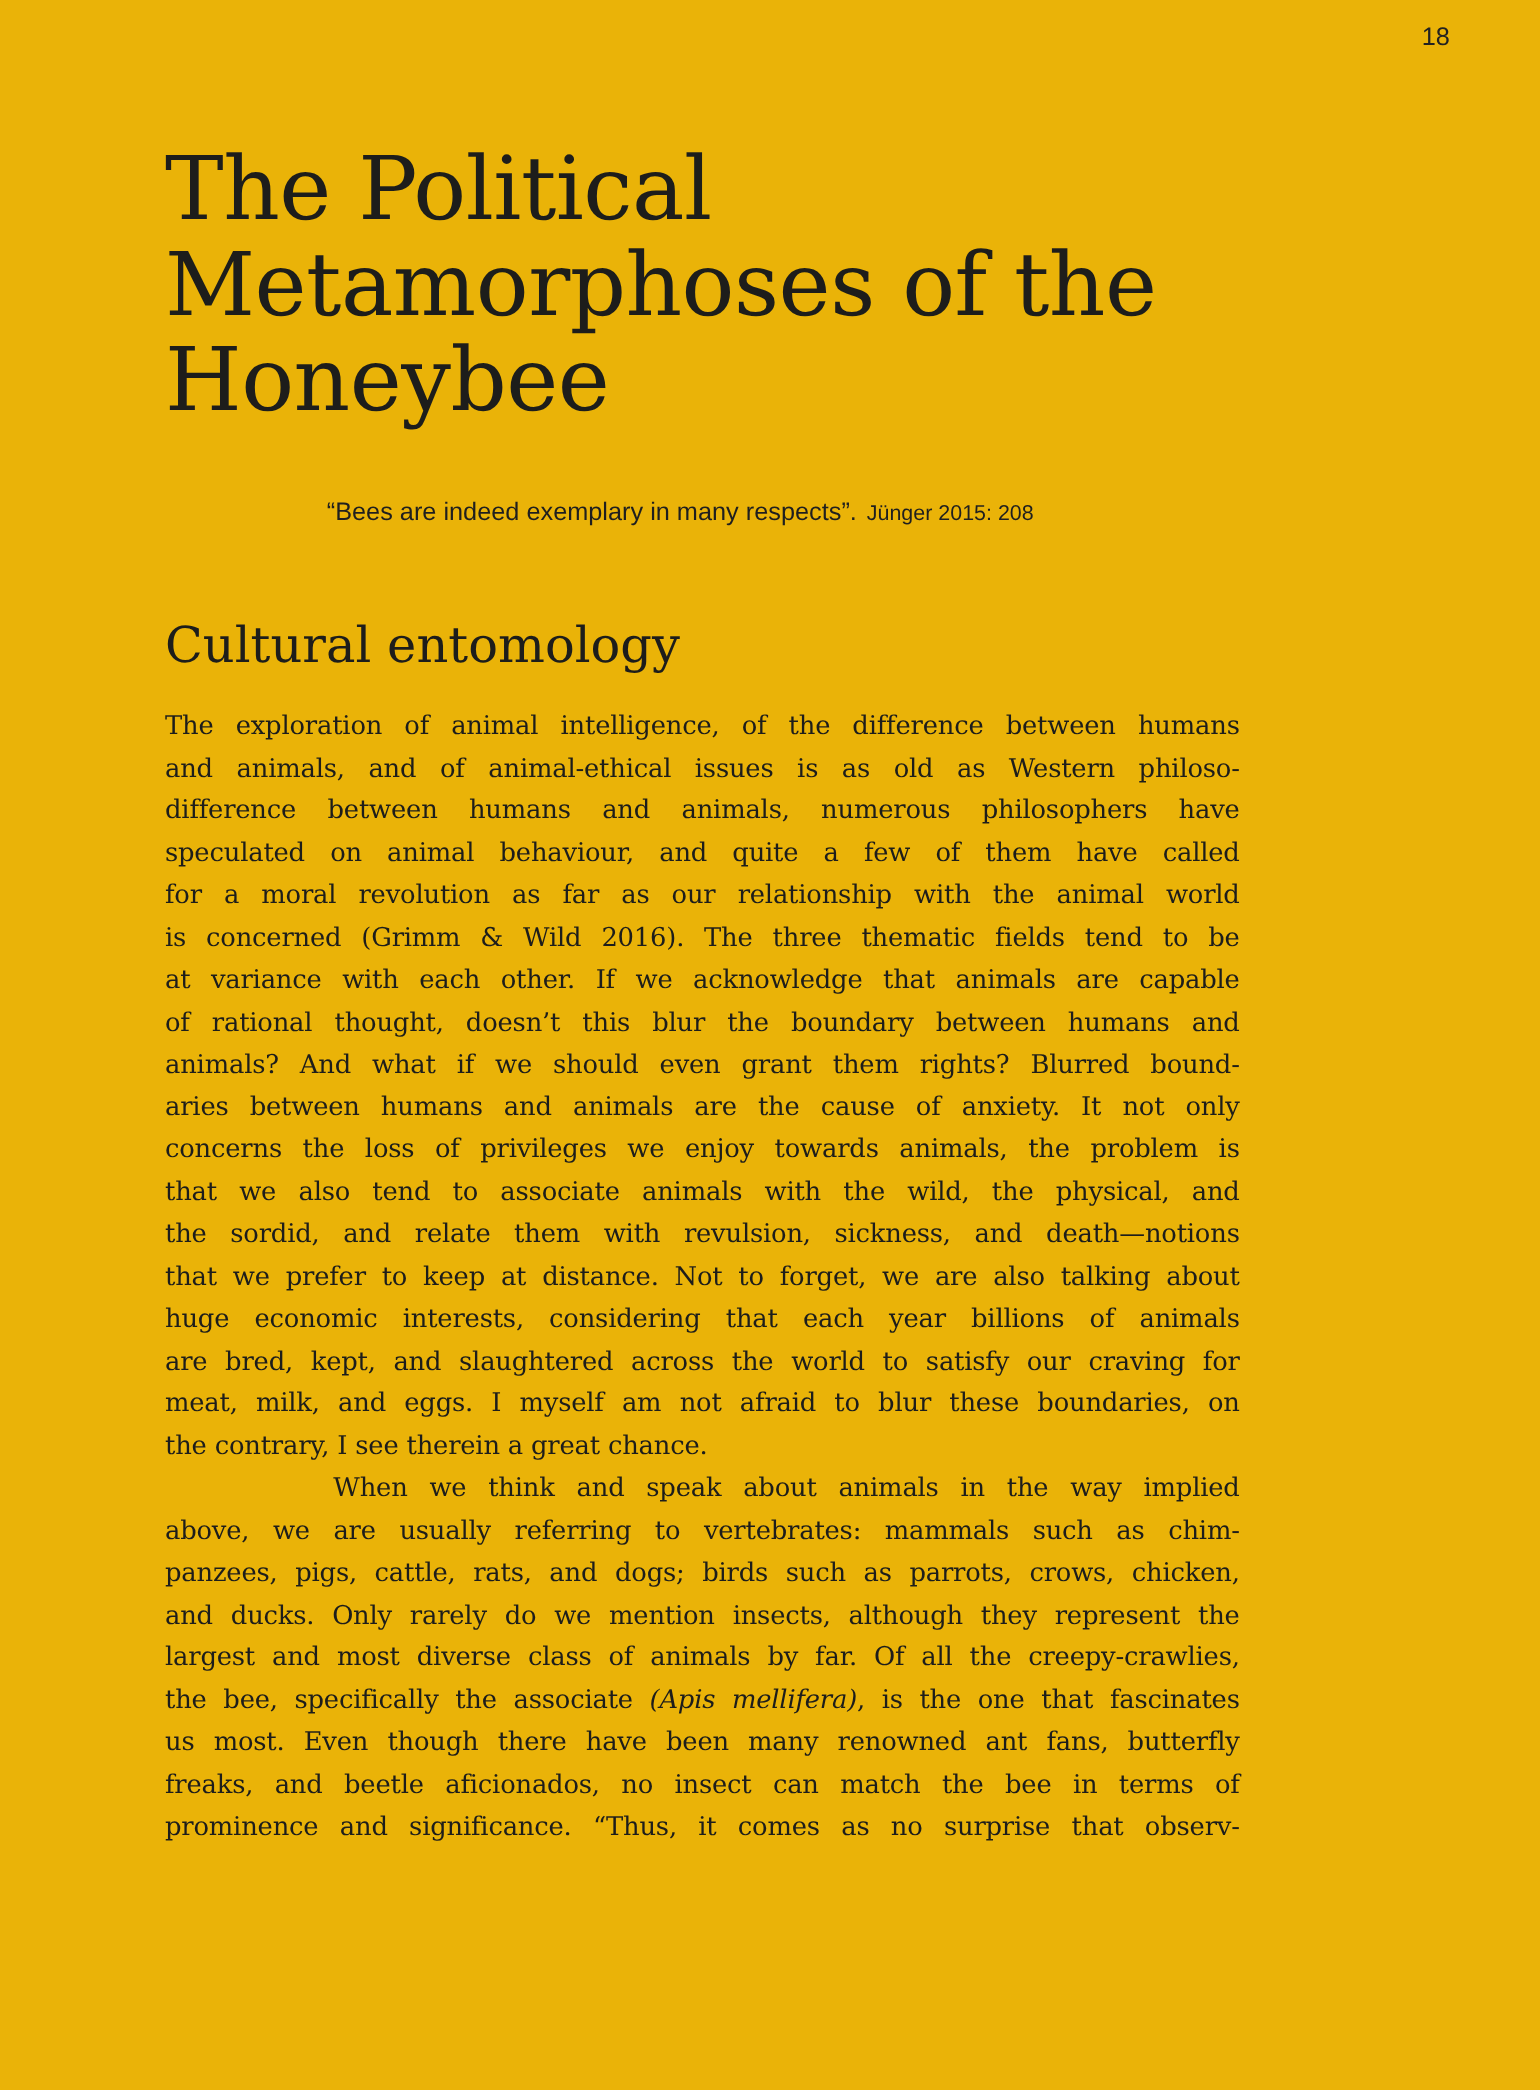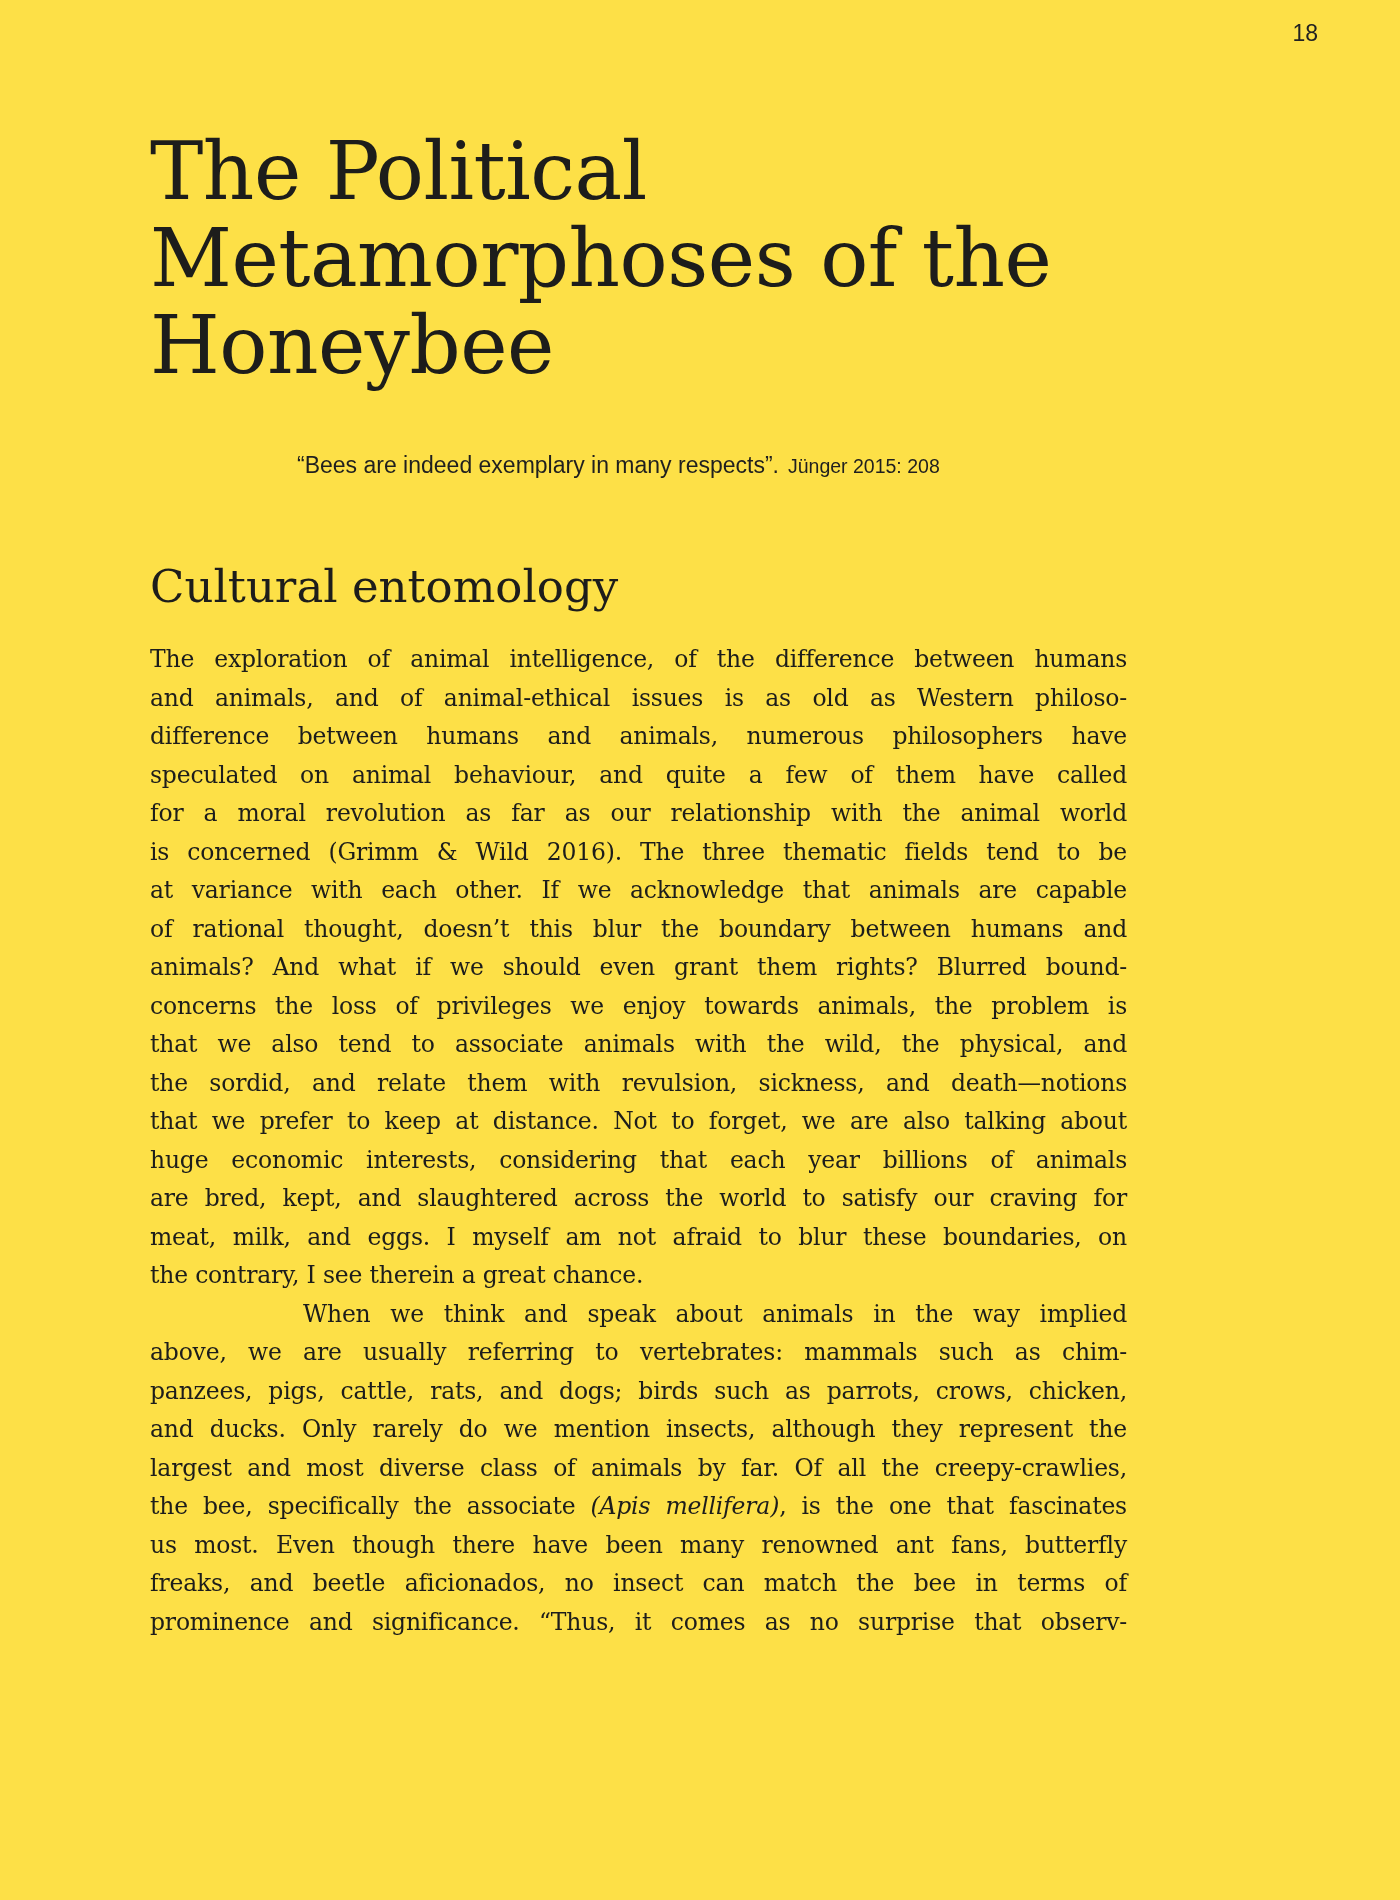--- a/index.html
+++ b/index.html
@@ -1,20 +1,20 @@
 <!DOCTYPE html>
 <html><head>
 <meta charset="utf-8">
 <style>
   html, body { margin: 0; padding: 0; background: #ffffff; }
   .page {
     position: relative;
     width: 1400px;
     height: 1900px;
-    background: #fde047;
+    background: #eab308;
     overflow: hidden;
     font-family: "DejaVu Serif", serif;
     color: #1d1d1b;
   }
   .page-number {
     position: absolute;
     top: 20px;
     right: 82px;
     font-family: "Liberation Sans", sans-serif;
     font-size: 23px;
@@ -92,20 +92,21 @@
     <div class="paragraph">
         <div class="line">The exploration of animal intelligence, of the difference between humans</div>
         <div class="line">and animals, and of animal-ethical issues is as old as Western philoso-</div>
         <div class="line">difference between humans and animals, numerous philosophers have</div>
         <div class="line">speculated on animal behaviour, and quite a few of them have called</div>
         <div class="line">for a moral revolution as far as our relationship with the animal world</div>
         <div class="line">is concerned (Grimm &amp; Wild 2016). The three thematic fields tend to be</div>
         <div class="line">at variance with each other. If we acknowledge that animals are capable</div>
         <div class="line">of rational thought, doesn’t this blur the boundary between humans and</div>
         <div class="line">animals? And what if we should even grant them rights? Blurred bound-</div>
+        <div class="line">aries between humans and animals are the cause of anxiety. It not only</div>
         <div class="line">concerns the loss of privileges we enjoy towards animals, the problem is</div>
         <div class="line">that we also tend to associate animals with the wild, the physical, and</div>
         <div class="line">the sordid, and relate them with revulsion, sickness, and death—notions</div>
         <div class="line">that we prefer to keep at distance. Not to forget, we are also talking about</div>
         <div class="line">huge economic interests, considering that each year billions of animals</div>
         <div class="line">are bred, kept, and slaughtered across the world to satisfy our craving for</div>
         <div class="line">meat, milk, and eggs. I myself am not afraid to blur these boundaries, on</div>
         <div class="line last-left">the contrary, I see therein a great chance.</div>
       </div>
     <div class="paragraph">

